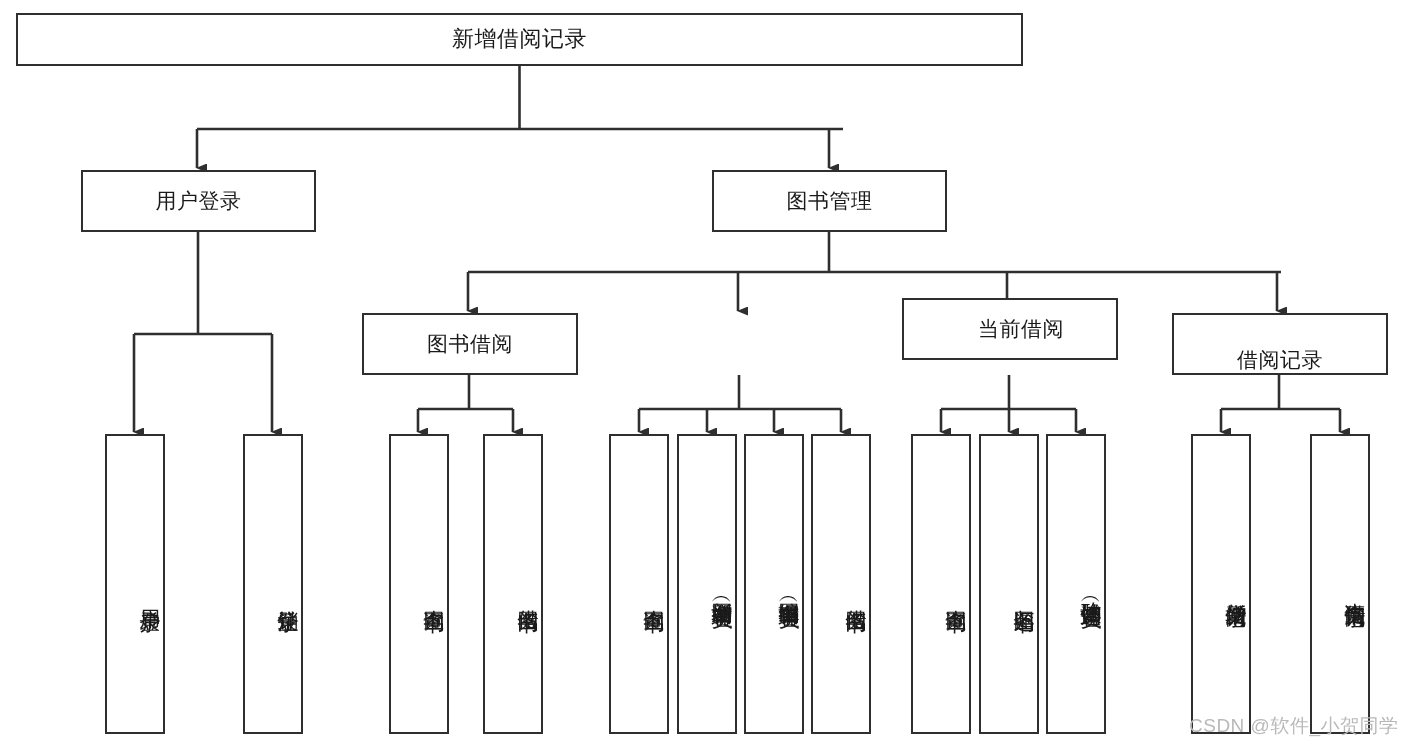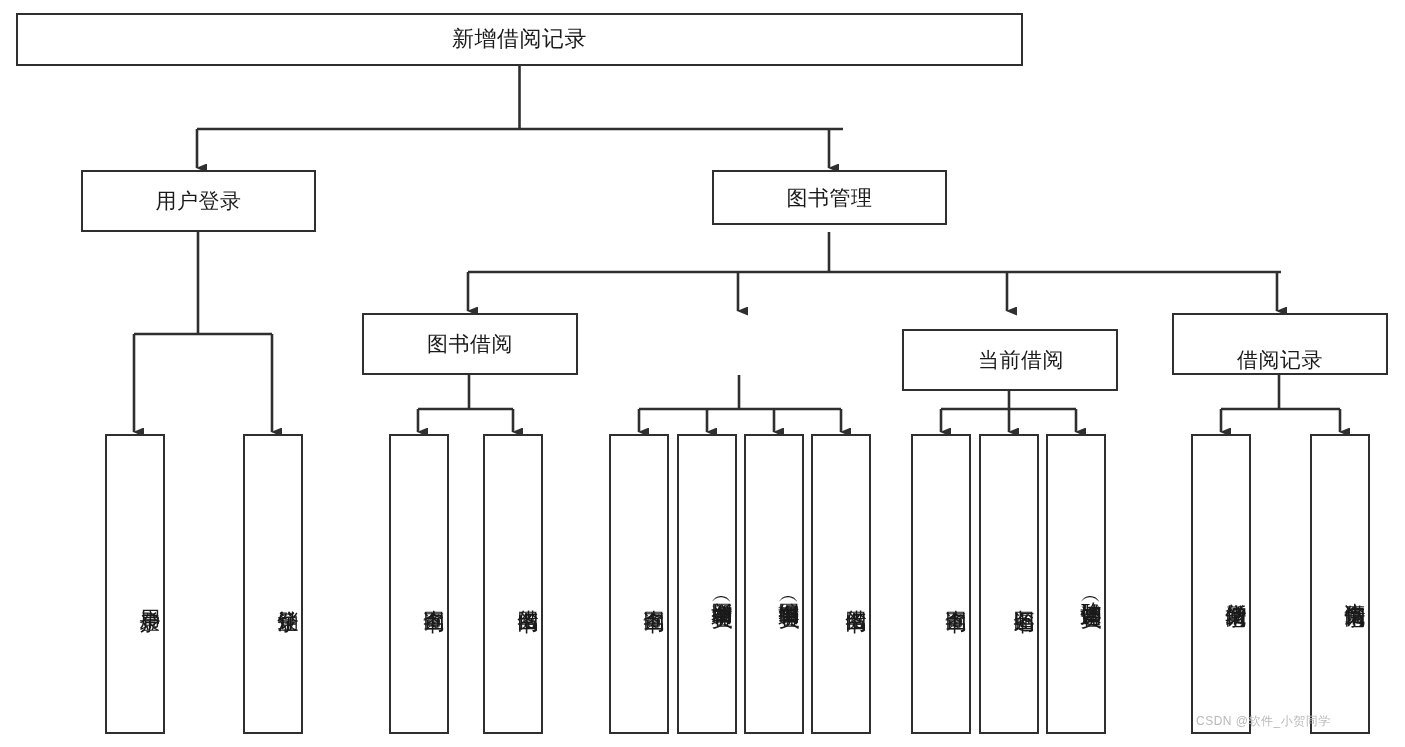--- a/index.html
+++ b/index.html
@@ -56,26 +56,25 @@
   .node-v.tall {
     padding-top: 10px;
   }
   .node-label {
     display: block;
     white-space: pre-line;
     text-align: center;
   }
   .watermark {
     position: absolute;
-    font-size: 12px;
+    font-size: 19px;
     color: #b9b9b9;
     letter-spacing: 0.5px;
     white-space: nowrap;
     user-select: none;
-    margin-left: 7px;
   }
 </style>
 </head>
 <body>
 
 <div id="diagram-root">
 
   <svg class="edges" viewBox="0 0 1405 747">
     <defs>
       <marker id="arrowhead" markerWidth="9" markerHeight="11" refX="4.5" refY="10" orient="auto" markerUnits="userSpaceOnUse">
@@ -127,30 +126,30 @@
   </svg>
 
   <div class="node node-h node-root" style="left:16px; top:13px; width:1007px; height:53px;">
     <span class="node-label">新增借阅记录</span>
   </div>
 
   <div class="node node-h" style="left:81px; top:170px; width:235px; height:62px;">
     <span class="node-label">用户登录</span>
   </div>
 
-  <div class="node node-h" style="left:712px; top:170px; width:235px; height:55px;">
+  <div class="node node-h" style="left:712px; top:170px; width:235px; height:62px;">
     <span class="node-label">图书管理</span>
   </div>
 
   <div class="node node-h" style="left:362px; top:313px; width:216px; height:62px;">
     <span class="node-label">图书借阅</span>
   </div>
 
 
-  <div class="node node-h" style="left:902px; top:329px; width:216px; height:62px;padding-left:22px;">
+  <div class="node node-h" style="left:902px; top:298px; width:216px; height:62px;padding-left:22px;">
     <span class="node-label">当前借阅</span>
   </div>
 
   <div class="node node-h" style="left:1172px; top:313px; width:216px; height:62px;align-items:flex-end;">
     <span class="node-label">借阅记录</span>
   </div>
 
   <div class="node node-v" style="left:105px; top:434px; width:60px; height:300px;">
     <span class="node-label">用户登录</span>
   </div>

